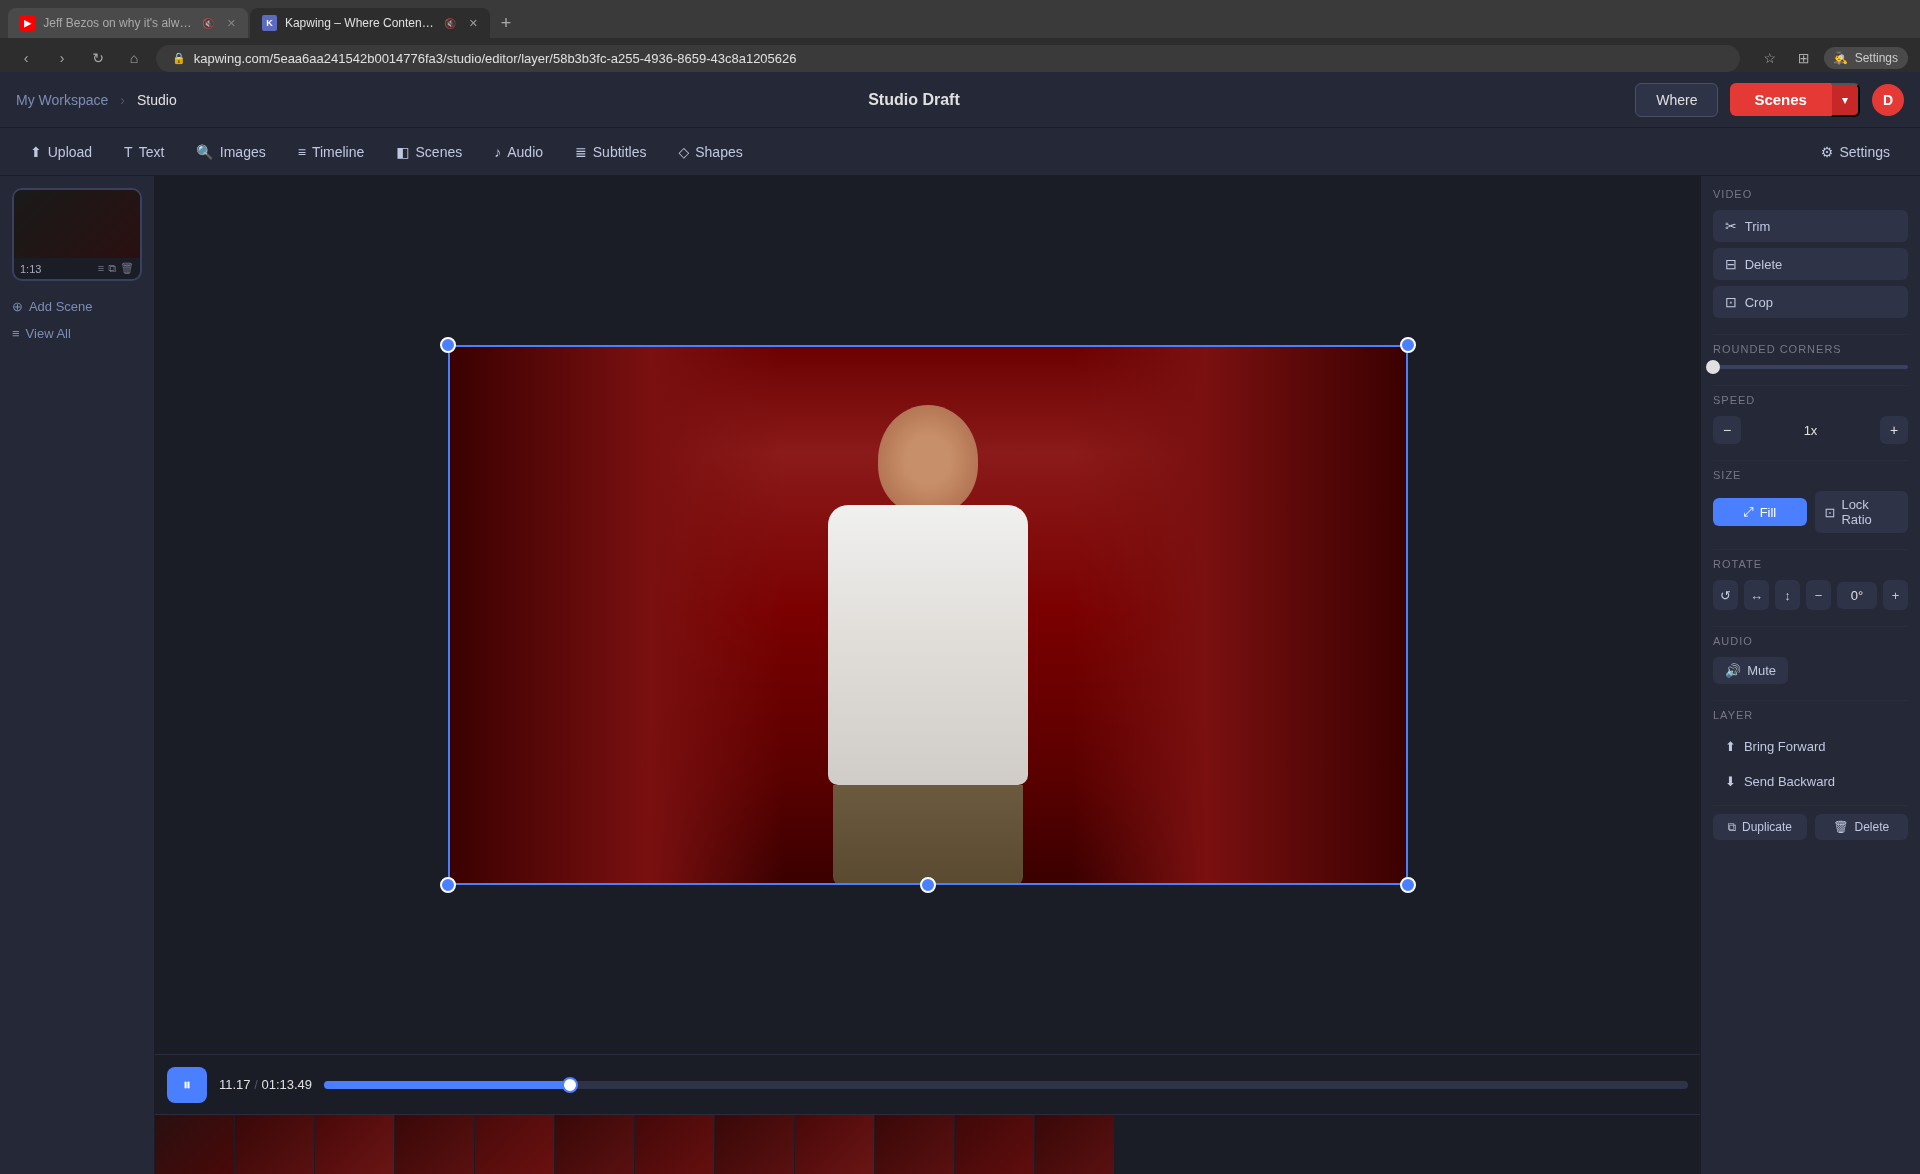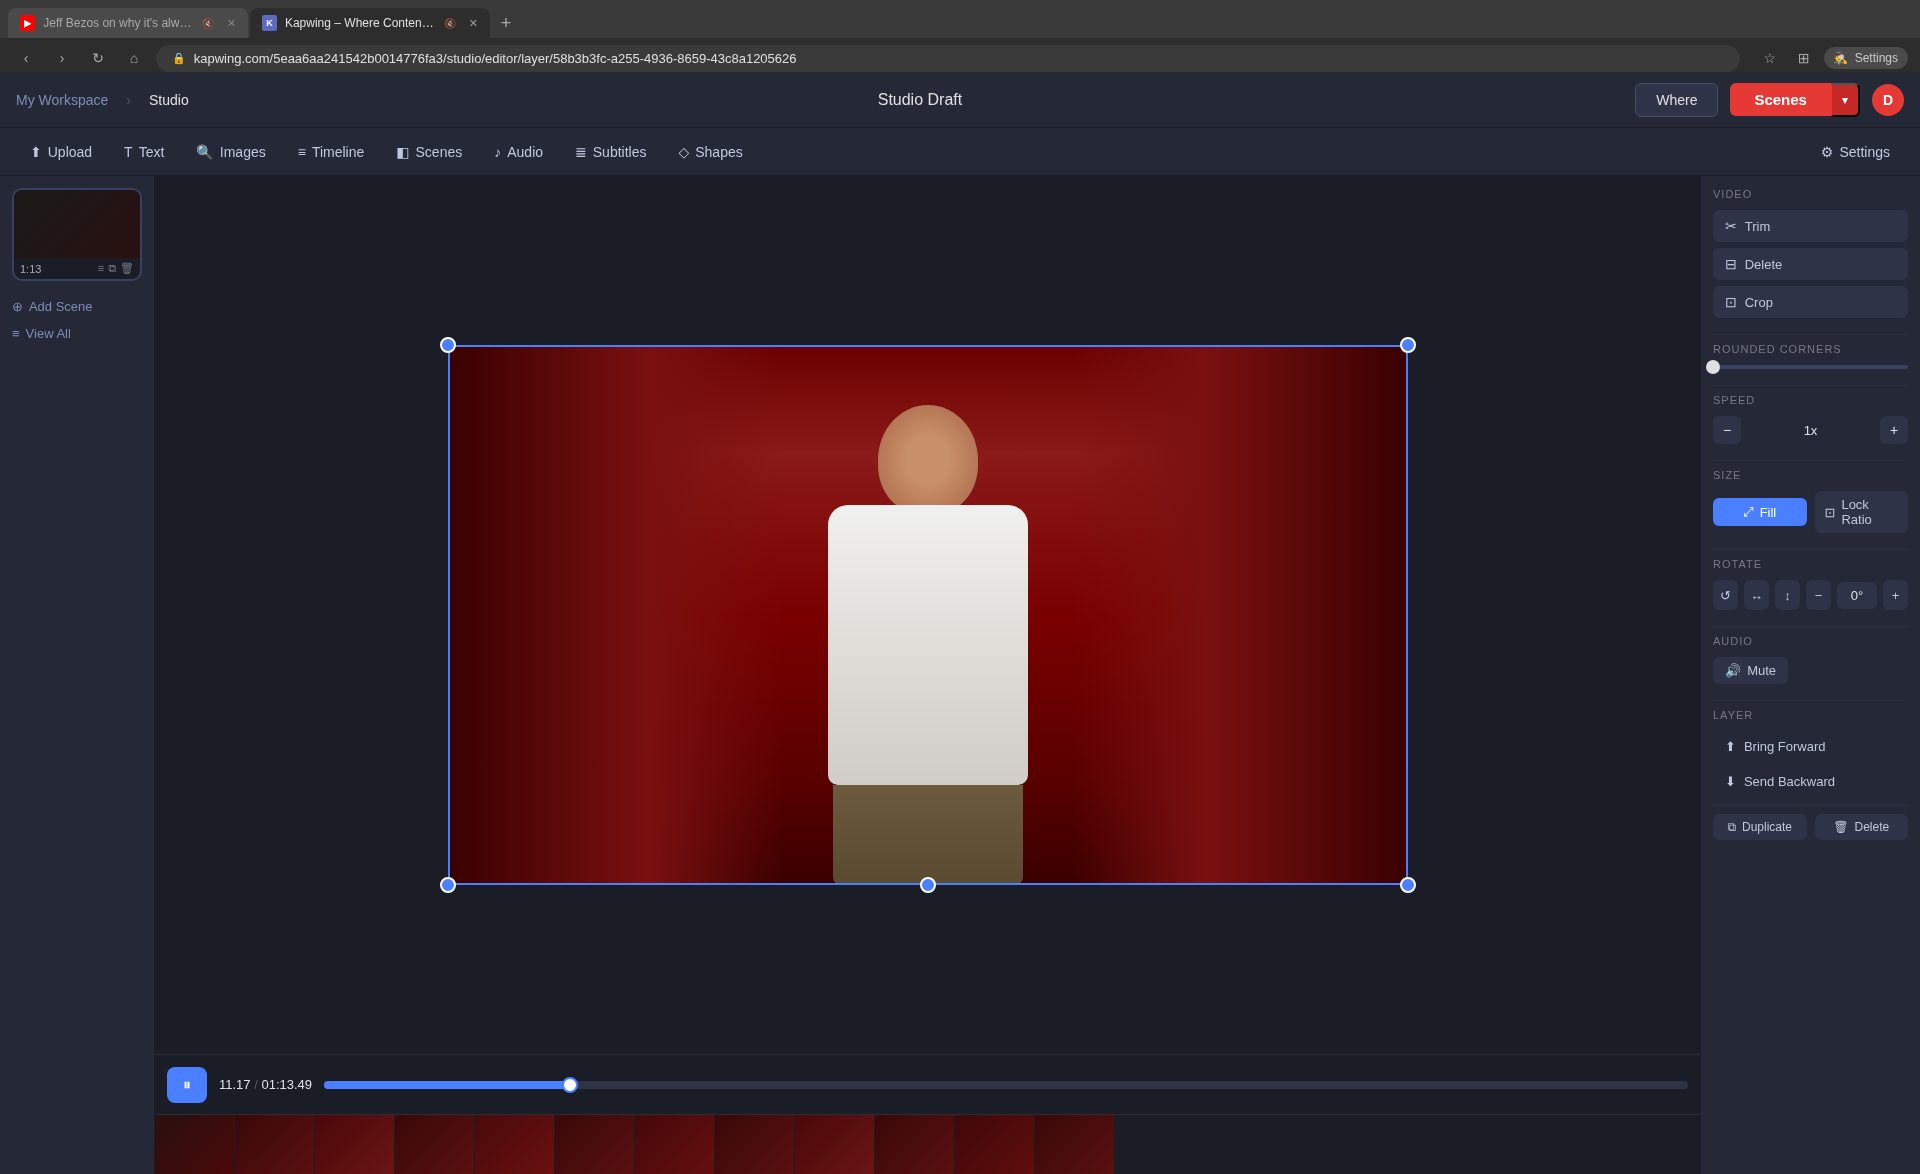--- a/index.html
+++ b/index.html
@@ -24,25 +24,25 @@
     .address-bar { flex: 1; background: #3a3a3a; border-radius: 20px; padding: 6px 16px; font-size: 13px; color: #e0e0e0; display: flex; align-items: center; gap: 8px; }
     .address-text { font-size: 13px; color: #e0e0e0; }
     .lock-icon { font-size: 11px; color: #aaa; }
     .right-nav { display: flex; align-items: center; gap: 6px; margin-left: 8px; }
     .right-nav-btn { width: 28px; height: 28px; display: flex; align-items: center; justify-content: center; font-size: 14px; color: #aaa; cursor: pointer; border-radius: 50%; }
     .incognito-badge { display: flex; align-items: center; gap: 6px; font-size: 12px; color: #ccc; background: #4a4a4a; border-radius: 20px; padding: 4px 10px; }
 
     
     .app { display: flex; flex-direction: column; height: calc(1174px - 72px); }
     .toolbar { background: #252836; height: 56px; display: flex; align-items: center; padding: 0 16px; gap: 0; border-bottom: 1px solid #1a1c26; }
-    .workspace-breadcrumb { display: flex; align-items: center; gap: 18px; font-size: 14px; margin-right: 16px; }
+    .workspace-breadcrumb { display: flex; align-items: center; gap: 12px; font-size: 14px; margin-right: 16px; }
     .workspace-link { color: #7c8db5; cursor: pointer; }
     .breadcrumb-sep { color: #555; }
     .breadcrumb-current { color: #e0e0e0; }
-    .studio-title { flex: 1; text-align: center; font-size: 16px; font-weight: 400; color: #e0e0e0; }
+    .studio-title { flex: 1; text-align: center; font-size: 16px; font-weight: 700; color: #e0e0e0; }
     .toolbar-right { display: flex; align-items: center; gap: 12px; }
     .share-btn { background: #2e3347; border: 1px solid #4a5068; color: #e0e0e0; padding: 8px 20px; border-radius: 6px; font-size: 14px; cursor: pointer; }
     .publish-btn-group { display: flex; align-items: center; }
     .publish-btn { background: #e53935; color: white; padding: 8px 24px; border-radius: 6px 0 0 6px; font-size: 15px; font-weight: 600; cursor: pointer; border: none; }
     .publish-dropdown { background: #c62828; color: white; padding: 8px 10px; border-radius: 0 6px 6px 0; cursor: pointer; border-left: 1px solid #e53935; font-size: 12px; }
     .user-avatar { width: 32px; height: 32px; border-radius: 50%; background: #e53935; display: flex; align-items: center; justify-content: center; font-size: 14px; font-weight: bold; color: white; cursor: pointer; }
 
     .menu-bar { background: #252836; height: 48px; display: flex; align-items: center; padding: 0 16px; gap: 4px; border-bottom: 1px solid #1a1c26; }
     .menu-item { display: flex; align-items: center; gap: 6px; padding: 8px 14px; border-radius: 6px; font-size: 14px; color: #c0c8e0; cursor: pointer; white-space: nowrap; }
     .menu-icon { font-size: 14px; }

